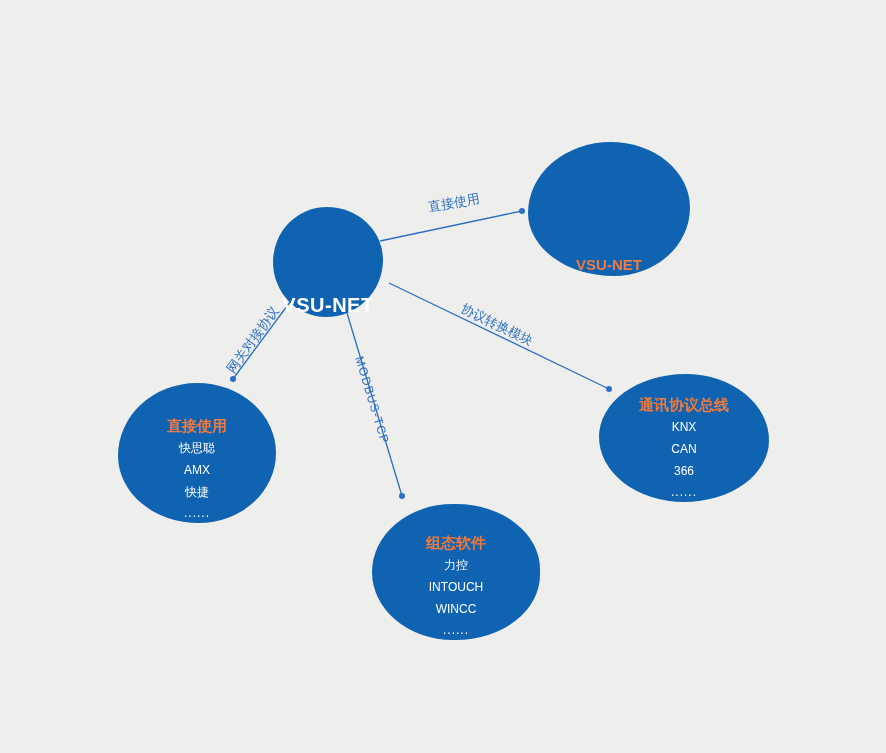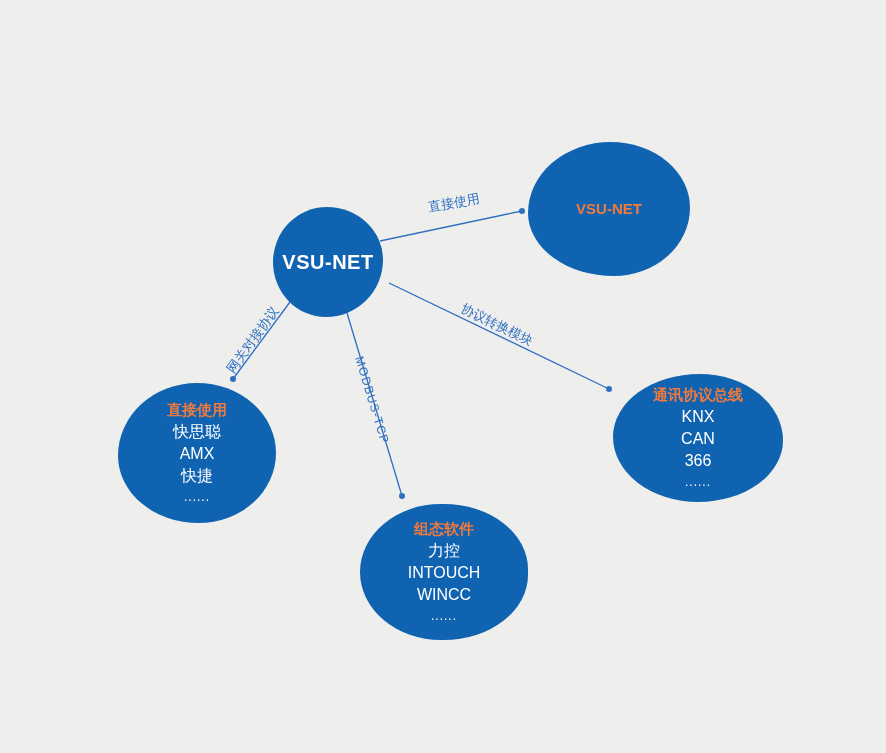--- a/index.html
+++ b/index.html
@@ -13,47 +13,47 @@
   html,body{width:886px;height:753px;overflow:hidden;}
   body{background:var(--canvas-bg);font-family:"Liberation Sans","DejaVu Sans",sans-serif;}
   .stage{position:relative;width:886px;height:753px;background:var(--canvas-bg);}
   .connectors{position:absolute;left:0;top:0;width:886px;height:753px;}
   .connectors line{stroke:var(--connector-blue);stroke-width:1.3;}
   .connectors circle{fill:var(--connector-blue);}
 
   .node{
     position:absolute;
     background:var(--node-blue);
-    display:flex;flex-direction:column;align-items:center;justify-content:center;
+    display:flex;flex-direction:column;align-items:center;justify-content:flex-end;
     color:var(--node-text-white);text-align:center;
   }
   .node-center{
     left:273px;top:207px;width:110px;height:110px;
     border-radius:49% 51% 52% 48% / 50% 48% 52% 50%;
   }
   .node-direct{
     left:528px;top:142px;width:162px;height:134px;
     border-radius:51% 49% 47% 53% / 53% 49% 51% 47%;
   }
   .node-control{
     left:118px;top:383px;width:158px;height:140px;
     border-radius:50% 50% 49% 51% / 52% 50% 50% 48%;
   }
   .node-scada{
-    left:360px;top:504px;width:168px;height:136px;
+    left:372px;top:504px;width:168px;height:136px;
     border-radius:49% 51% 51% 49% / 51% 49% 49% 51%;
   }
   .node-bus{
-    left:613px;top:374px;width:170px;height:128px;
+    left:599px;top:374px;width:170px;height:128px;
     border-radius:51% 49% 50% 50% / 49% 52% 48% 51%;
   }
 
   .center-label{font-size:20px;font-weight:bold;letter-spacing:0.5px;}
   .node-title{color:var(--accent-orange);font-weight:bold;font-size:15px;line-height:22px;white-space:nowrap;}
-  .node-item{font-size:16px;line-height:22px;white-space:nowrap;}
+  .node-item{font-size:12px;line-height:22px;white-space:nowrap;}
   .node-item.dots{font-size:12px;letter-spacing:1px;line-height:20px;}
 
   .edge-label{
     position:absolute;color:var(--connector-blue);font-size:13px;
     white-space:nowrap;transform-origin:center;
   }
   .lbl-direct{left:454px;top:203px;transform:translate(-50%,-50%) rotate(-10deg);}
   .lbl-gateway{left:253px;top:340px;transform:translate(-50%,-50%) rotate(-54deg);}
   .lbl-modbus{left:372px;top:400px;transform:translate(-50%,-50%) rotate(73deg);font-size:12px;letter-spacing:1px;}
   .lbl-protocol{left:497px;top:325px;transform:translate(-50%,-50%) rotate(26deg);}

